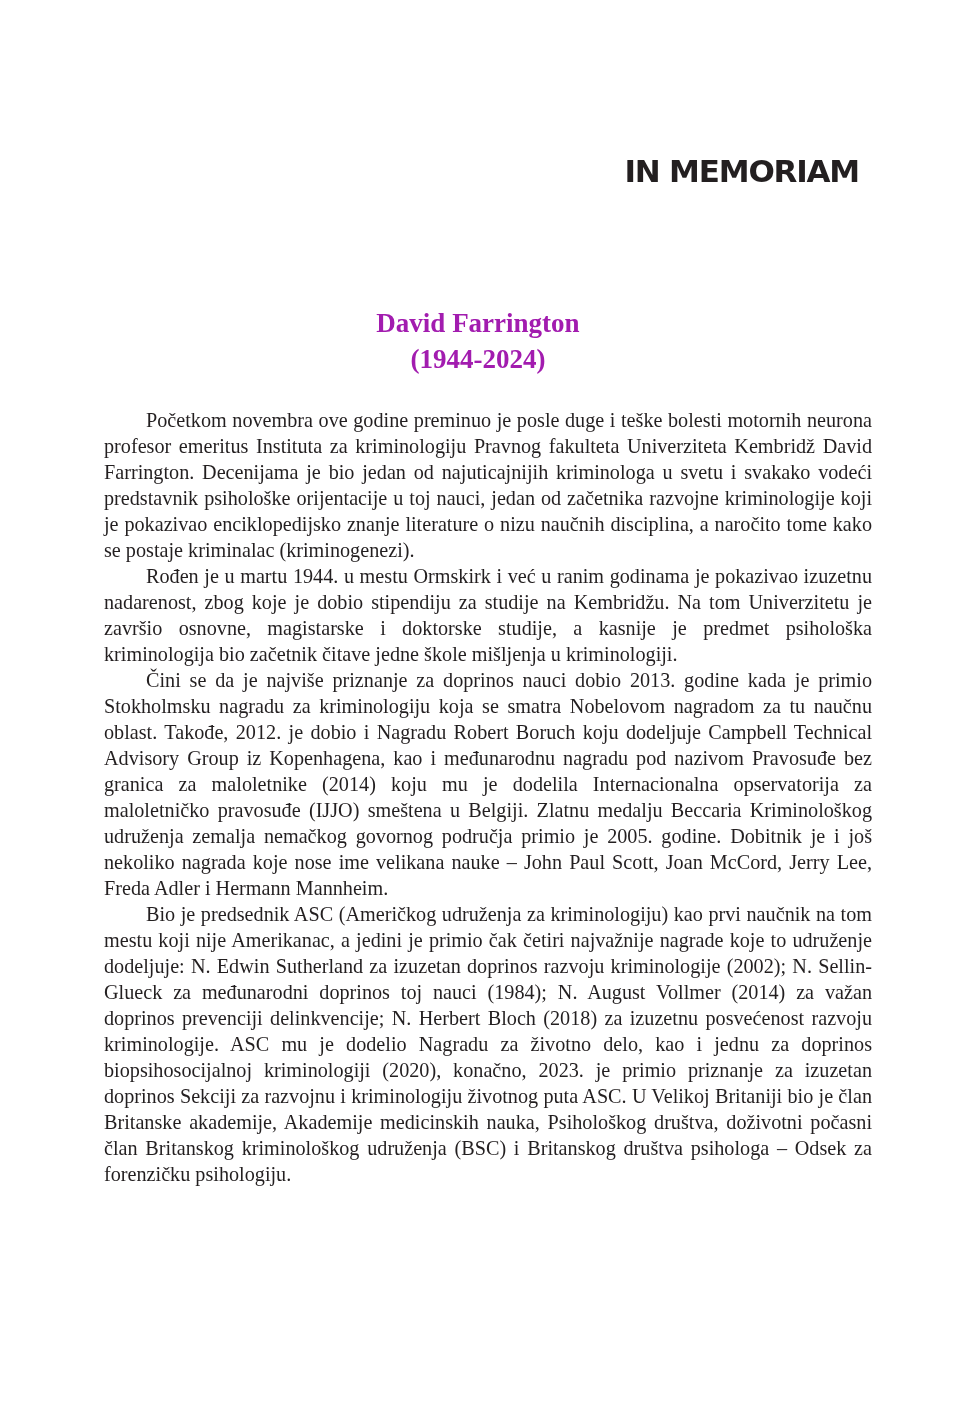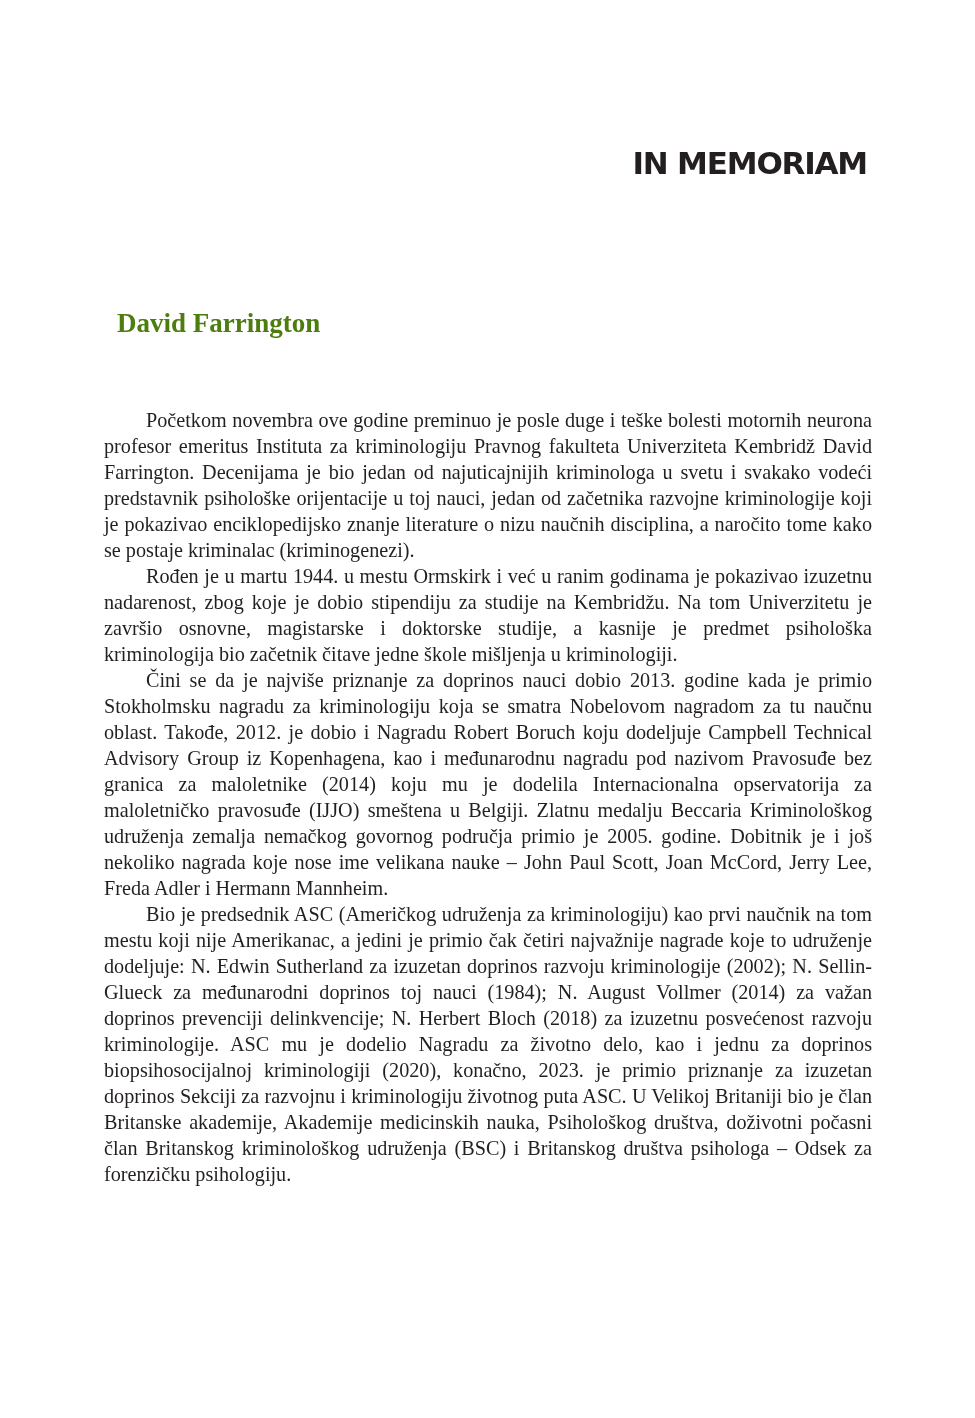--- a/index.html
+++ b/index.html
@@ -1,37 +1,38 @@
 <!DOCTYPE html>
 <html><head>
 <meta charset="utf-8">
 <style>
   html, body { margin: 0; padding: 0; background: #ffffff; }
   body { width: 975px; height: 1418px; position: relative; overflow: hidden; color: #231f20; }
   .section-title {
     position: absolute; right: 103px; top: 140px;
     font-family: "DejaVu Sans", sans-serif; font-weight: bold;
-    font-size: 31px; letter-spacing: -1.2px; color: #231f20; margin: 5px;
+    font-size: 31px; letter-spacing: -1.2px; color: #231f20; margin: 13px;
   }
-  .article-head { position: absolute; left: 117px; width: 768px; top: 305px; 
-    font-family: "Liberation Serif", serif; font-weight: bold; color: #4d7c0f; }
+  .article-head { position: absolute; left: 94px; width: 768px; top: 305px; text-align: center;
+    font-family: "Liberation Serif", serif; font-weight: bold; color: #a21caf; }
   .article-head .name { font-size: 27px; line-height: 36px; display: block; }
   .article-head .years { font-size: 27px; line-height: 36px; display: block; }
   .body-text { position: absolute; left: 104px; width: 768px; top: 407px;
     font-family: Liberation Serif, serif; font-size: 20.2px; line-height: 26px;
     text-align: justify; hyphens: manual; color: #231f20; }
   .body-text p { margin: 0; text-indent: 42px; }
 </style>
 </head>
 <body>
 
 <h1 class="section-title">IN MEMORIAM</h1>
 
 <div class="article-head">
   <span class="name">David Farrington</span>
+  <span class="years">(1944-2024)</span>
 </div>
 
 <div class="body-text">
   <p>Početkom novembra ove godine preminuo je posle duge i teške bolesti motornih neurona profesor emeritus Instituta za kriminologiju Pravnog fakulteta Univerziteta Kembridž David Farrington. Decenijama je bio jedan od najuticajnijih kriminologa u svetu i svakako vodeći predstavnik psihološke orijentacije u toj nauci, jedan od začetnika razvojne kriminologije koji je pokazivao enciklopedijsko znanje literature o nizu naučnih disciplina, a naročito tome kako se postaje kriminalac (kriminogenezi).</p>
   <p>Rođen je u martu 1944. u mestu Ormskirk i već u ranim godinama je pokazivao izuzetnu nadarenost, zbog koje je dobio stipendiju za studije na Kembridžu. Na tom Univerzitetu je završio osnovne, magistarske i doktorske studije, a kasnije je predmet psihološka kriminologija bio začetnik čitave jedne škole mišljenja u kriminologiji.</p>
   <p>Čini se da je najviše priznanje za doprinos nauci dobio 2013. godine kada je primio Stokholmsku nagradu za kriminologiju koja se smatra Nobelovom nagradom za tu naučnu oblast. Takođe, 2012. je dobio i Nagradu Robert Boruch koju dodeljuje Campbell Technical Advisory Group iz Kopenhagena, kao i međunarodnu nagradu pod nazivom Pravosuđe bez granica za maloletnike (2014) koju mu je dodelila Internacionalna opservatorija za maloletničko pravosuđe (IJJO) smeštena u Belgiji. Zlatnu medalju Beccaria Kriminološkog udruženja zemalja nemačkog govornog područja primio je 2005. godine. Dobitnik je i još nekoliko nagrada koje nose ime velikana nauke – John Paul Scott, Joan McCord, Jerry Lee, Freda Adler i Hermann Mannheim.</p>
   <p>Bio je predsednik ASC (Američkog udruženja za kriminologiju) kao prvi naučnik na tom mestu koji nije Amerikanac, a jedini je primio čak četiri najvažnije nagrade koje to udruženje dodeljuje: N. Edwin Sutherland za izuzetan doprinos razvoju kriminologije (2002); N. Sellin-Glueck za međunarodni doprinos toj nauci (1984); N. August Vollmer (2014) za važan doprinos prevenciji delinkvencije; N. Herbert Bloch (2018) za izuzetnu posvećenost razvoju kriminologije. ASC mu je dodelio Nagradu za životno delo, kao i jednu za doprinos biopsihosocijalnoj kriminologiji (2020), konačno, 2023. je primio priznanje za izuzetan doprinos Sekciji za razvojnu i kriminologiju životnog puta ASC. U Velikoj Britaniji bio je član Britanske akademije, Akademije medicinskih nauka, Psihološkog društva, doživotni počasni član Britanskog kriminološkog udruženja (BSC) i Britanskog društva psihologa – Odsek za forenzičku psihologiju.</p>
 </div>
 
 </body></html>

